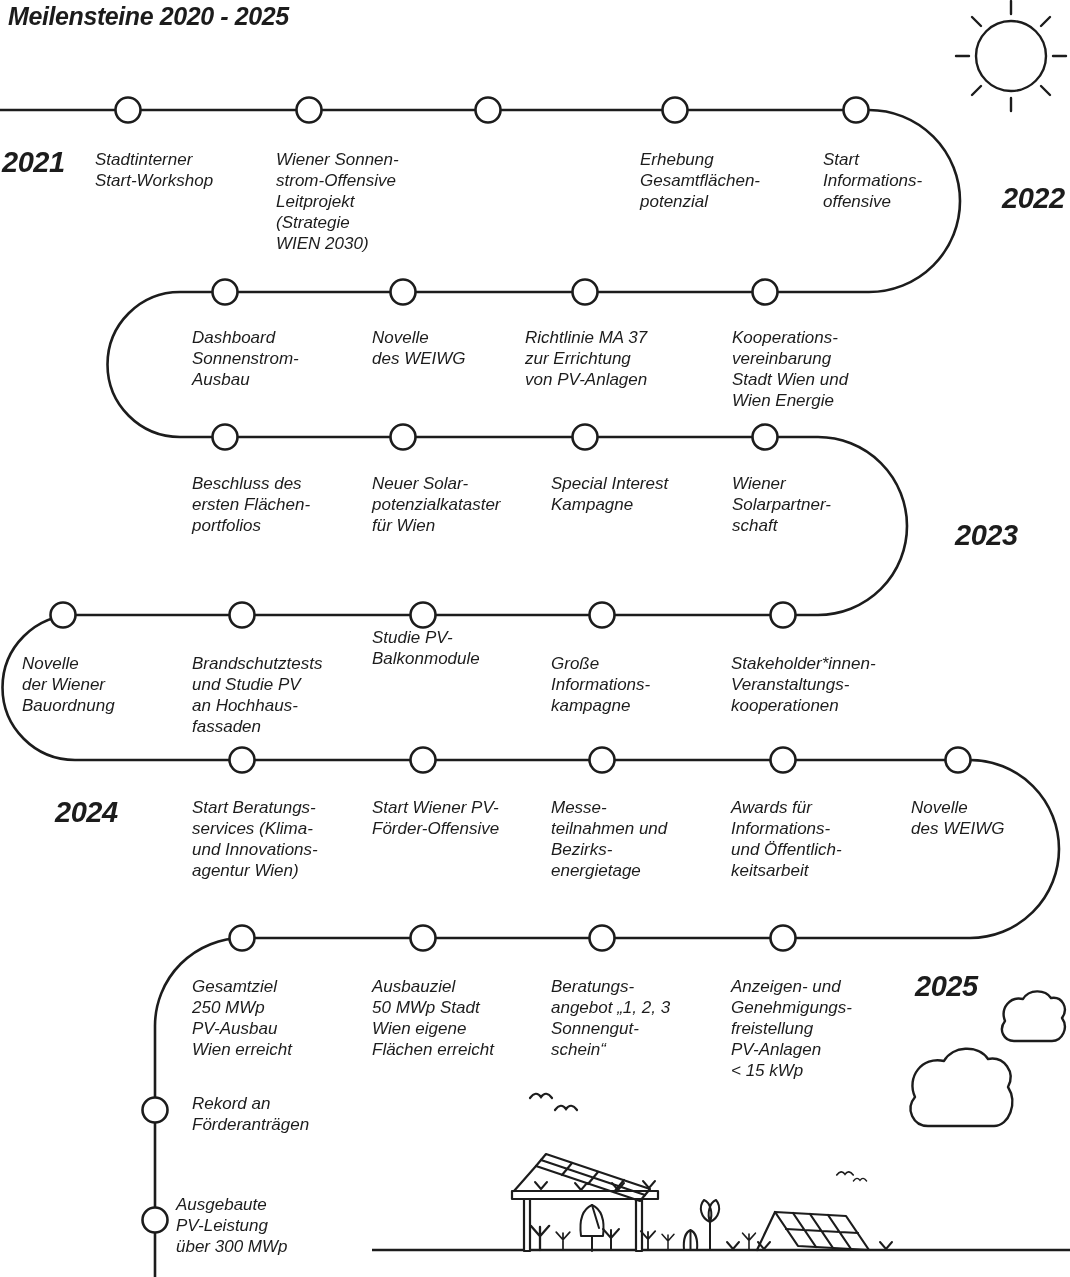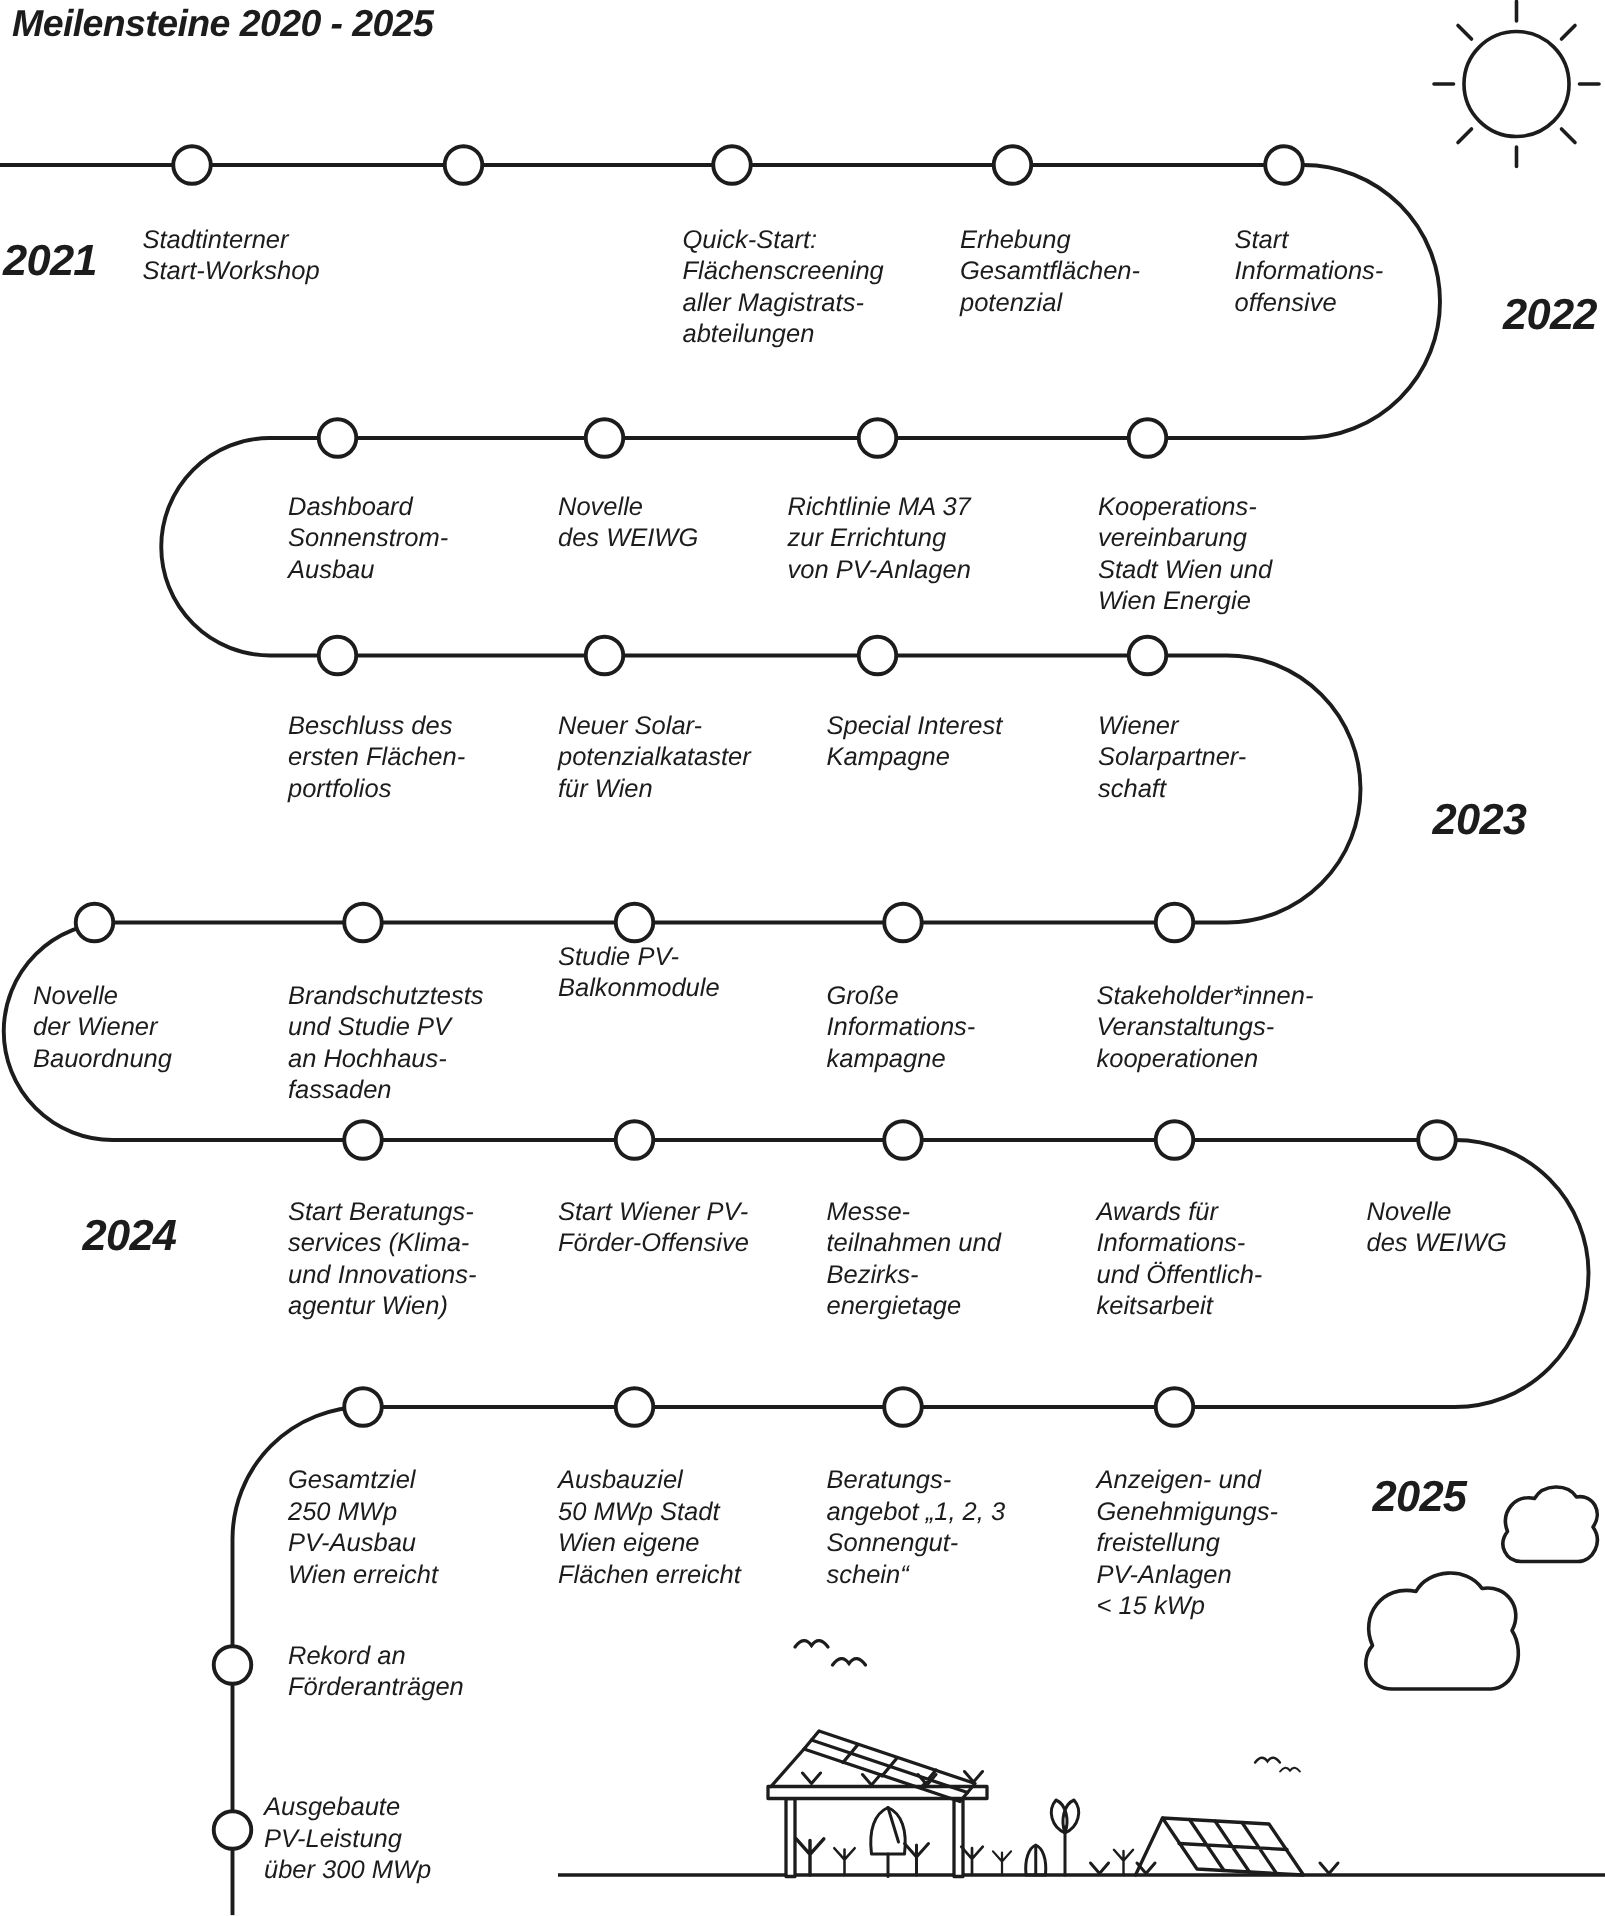--- a/index.html
+++ b/index.html
@@ -6,21 +6,21 @@
   .canvas{
     position:relative;width:1070px;height:1277px;background:#ffffff;
     font-family:"Liberation Sans",sans-serif;color:#1c1c1c;overflow:hidden;font-style:italic;
   }
   svg.art{position:absolute;left:0;top:0}
   .title{
     position:absolute;left:8px;top:2px;
     font-size:25px;font-weight:bold;letter-spacing:-0.4px;
   }
   .year{
-    position:absolute;font-size:29px;font-weight:bold;letter-spacing:-0.5px;margin-top:12px;
+    position:absolute;font-size:29px;font-weight:bold;letter-spacing:-0.5px;
   }
   .ms{
     position:absolute;font-size:17px;line-height:21px;white-space:pre-line;
   }
 </style>
 </head>
 <body>
 
 <div class="canvas">
 
@@ -151,24 +151,25 @@
   <div class="title">Meilensteine 2020 - 2025</div>
 
   <div class="year" style="left:2px;top:146px">2021</div>
   <div class="year" style="left:1002px;top:182px">2022</div>
   <div class="year" style="left:955px;top:519px">2023</div>
   <div class="year" style="left:55px;top:796px">2024</div>
   <div class="year" style="left:915px;top:970px">2025</div>
 
   <div class="ms" style="left:95px;top:149px">Stadtinterner
 Start-Workshop</div>
-  <div class="ms" style="left:455px;top:149px">Quick-Start:
-Flächenscreening
-aller Magistrats-
-abteilungen</div>
+  <div class="ms" style="left:276px;top:149px">Wiener Sonnen-
+strom-Offensive
+Leitprojekt
+(Strategie
+WIEN 2030)</div>
   <div class="ms" style="left:640px;top:149px">Erhebung
 Gesamtflächen-
 potenzial</div>
   <div class="ms" style="left:823px;top:149px">Start
 Informations-
 offensive</div>
 
   <div class="ms" style="left:192px;top:327px">Dashboard
 Sonnenstrom-
 Ausbau</div>

